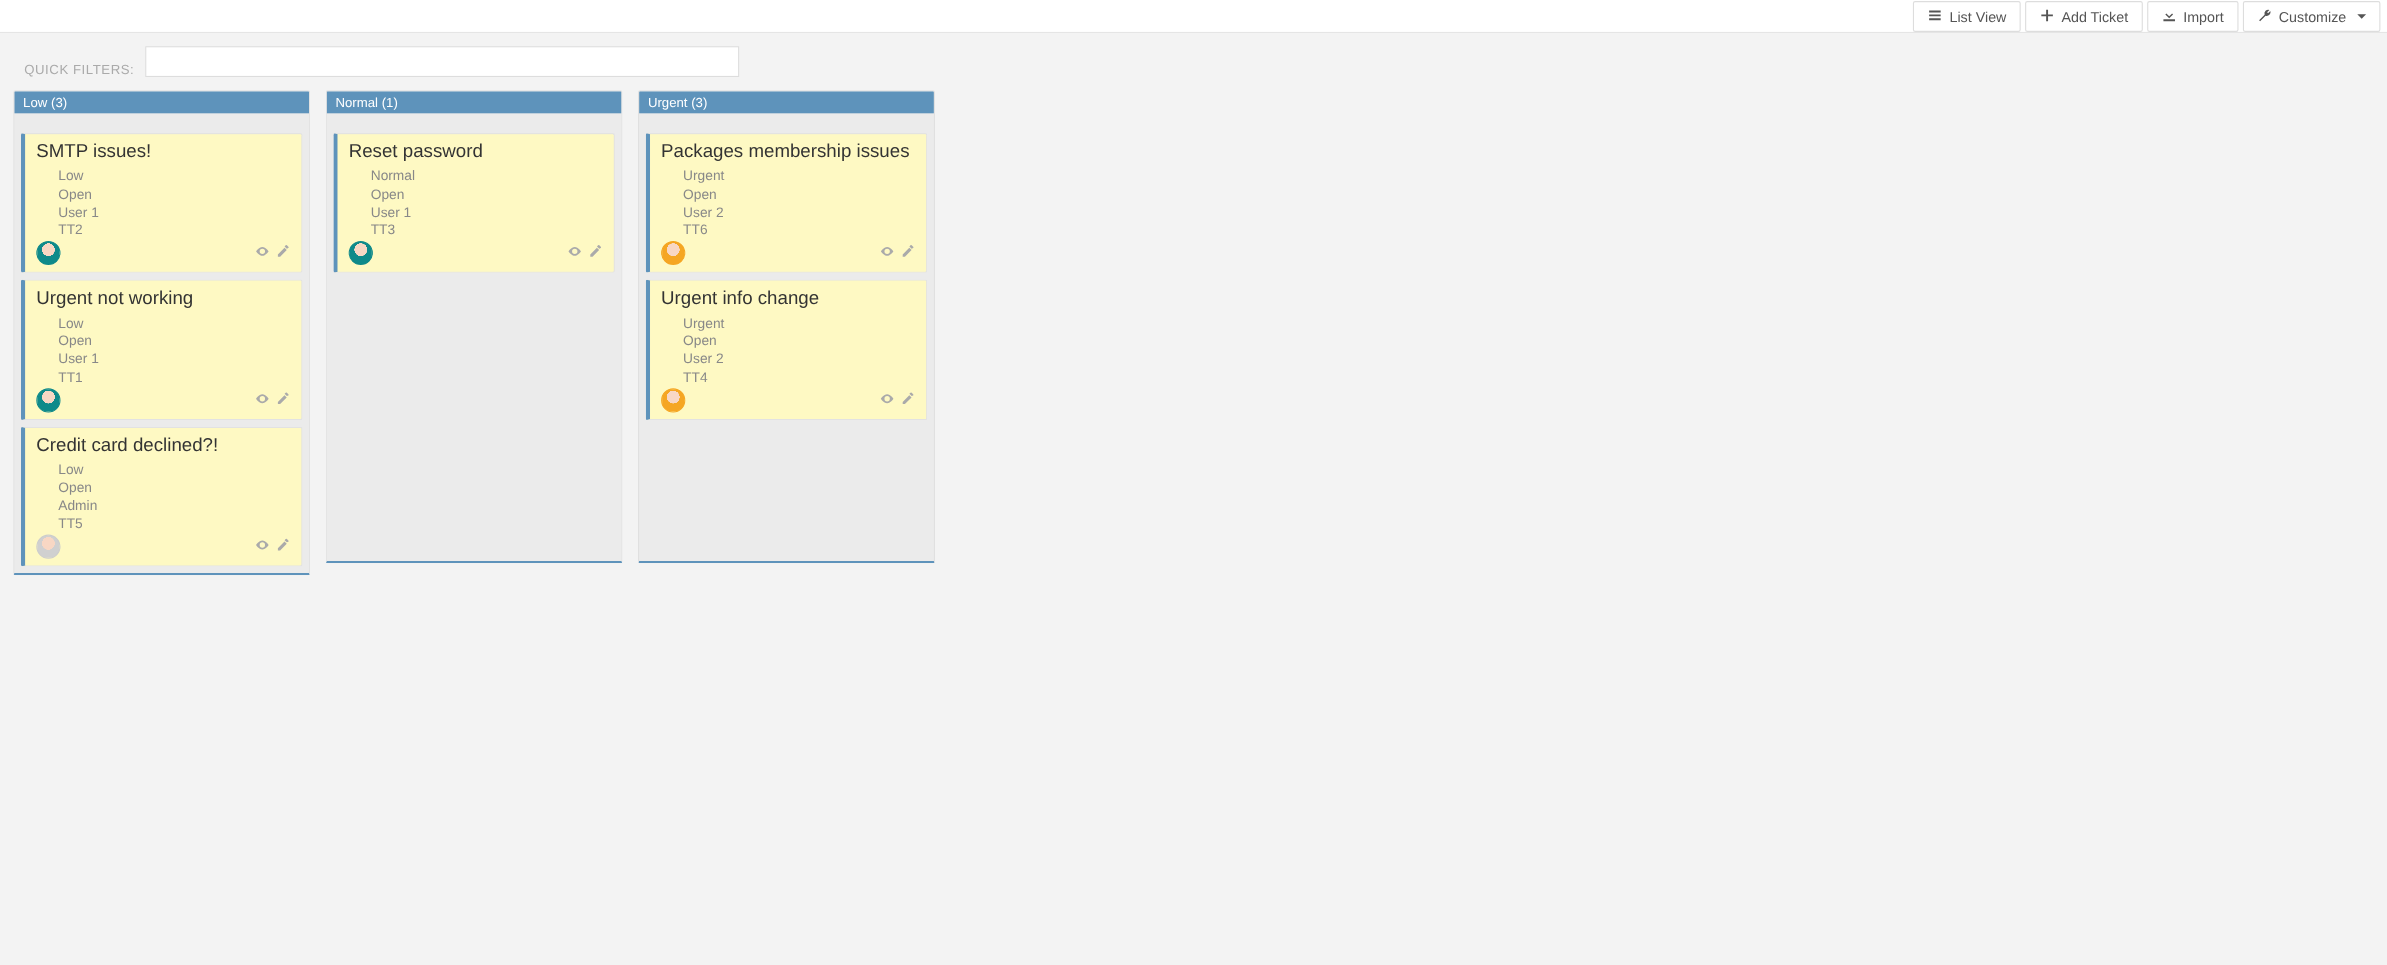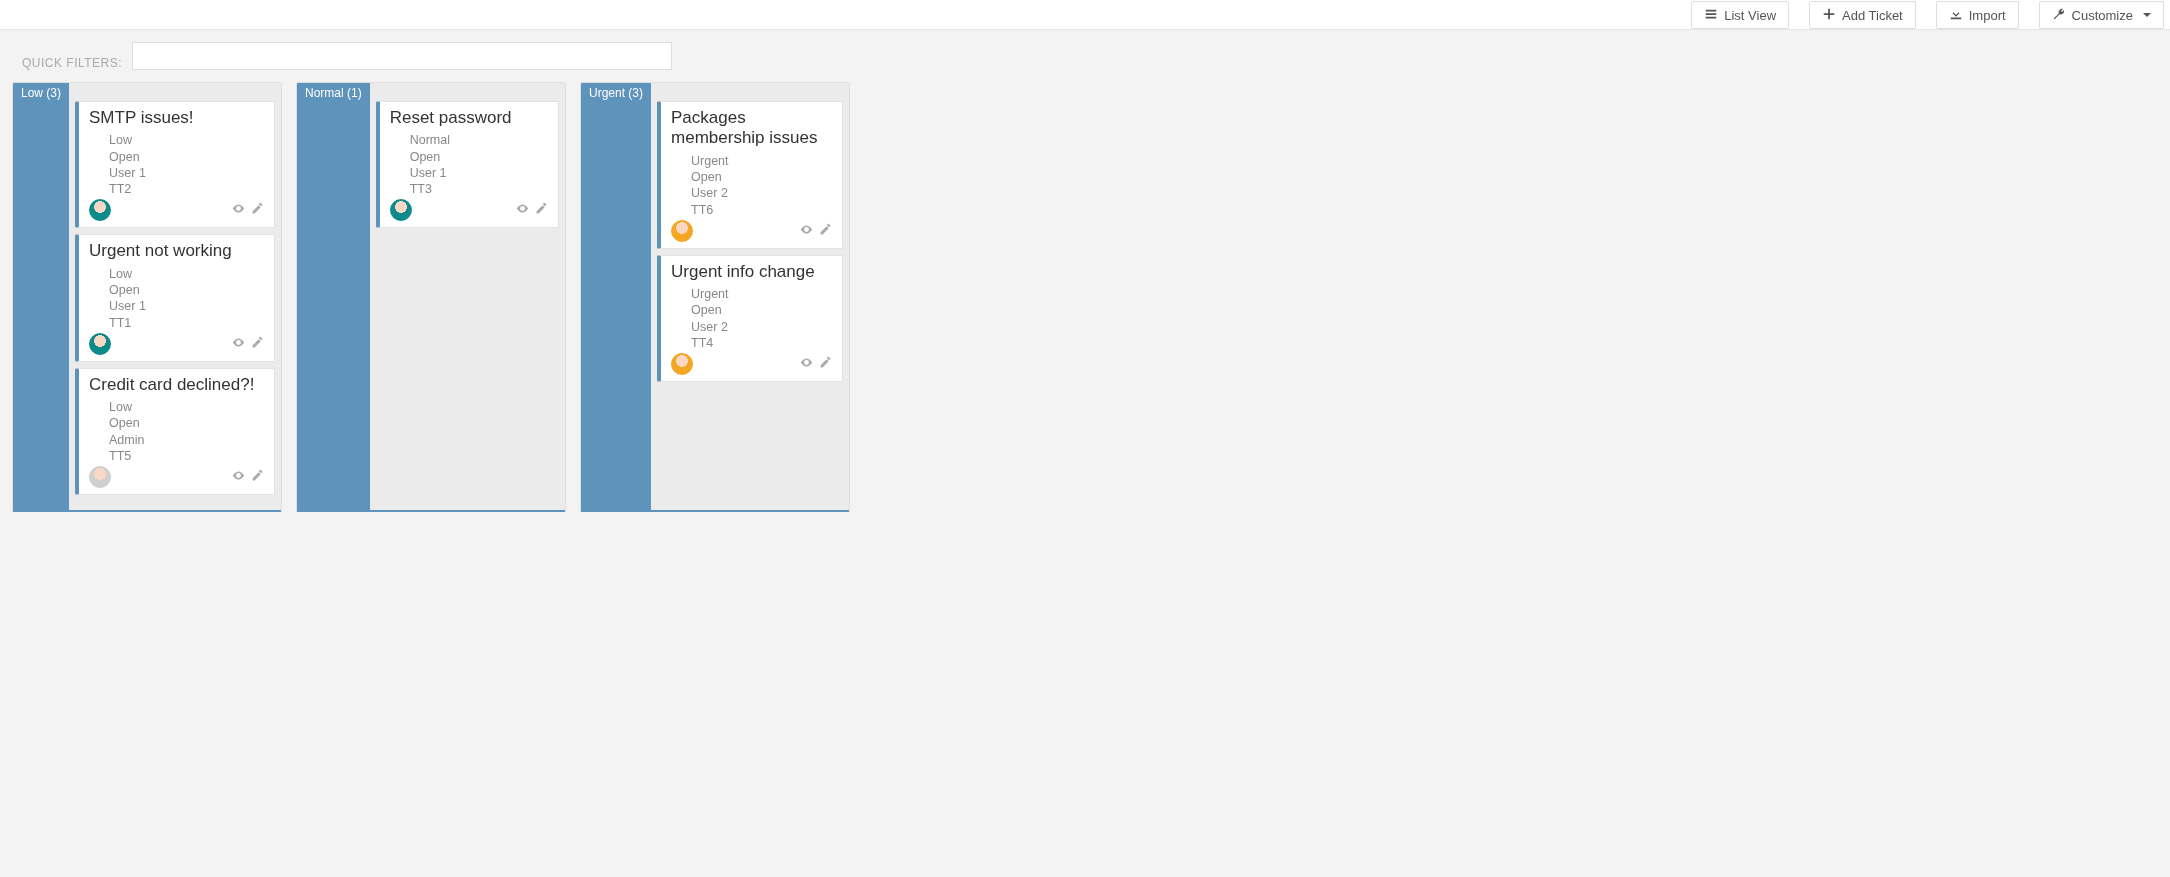--- a/index.html
+++ b/index.html
@@ -8,21 +8,21 @@
 
   
   .toolbar {
     display: flex;
     justify-content: flex-end;
     align-items: stretch;
     padding: 0;
     background: #fff;
     border-bottom: 1px solid #e5e5e5;
     height: 30px;
-    gap: 20px;
+    gap: 4px;
     padding-right: 6px;
   }
   .toolbar-btn {
     display: inline-flex;
     align-items: center;
     gap: 6px;
     padding: 0 12px;
     border: 1px solid #ddd;
     background: #fff;
     color: #555;
@@ -70,21 +70,21 @@
     gap: 14px;
     padding: 0 12px 20px 12px;
     align-items: flex-start;
   }
   .column {
     width: 270px;
     background: #ebebeb;
     border: 1px solid #e0e0e0;
     border-bottom: 2px solid #5e93bb;
     display: flex;
-    flex-direction: row;
+    flex-direction: column;
     min-height: 430px;
     border-radius: 2px;
     overflow: hidden;
     justify-content: space-between;
   }
   .column-header {
     background: #5e93bb;
     color: #fff;
     padding: 3px 8px;
     font-size: 12px;
@@ -93,21 +93,21 @@
     padding: 6px;
     display: flex;
     flex-direction: column;
     gap: 6px;
     flex: 1;
     min-height: 380px;
     padding-top: 18px;
   }
 
   .card {
-    background: #ffffff;
+    background: #fef9c3;
     border: 1px solid #e2e2e2;
     border-left: 4px solid #5e93bb;
     padding: 6px 10px 6px 10px;
     position: relative;
     border-radius: 2px;
   }
   .card-title {
     font-size: 17px;
     color: #333;
     margin-bottom: 4px;

